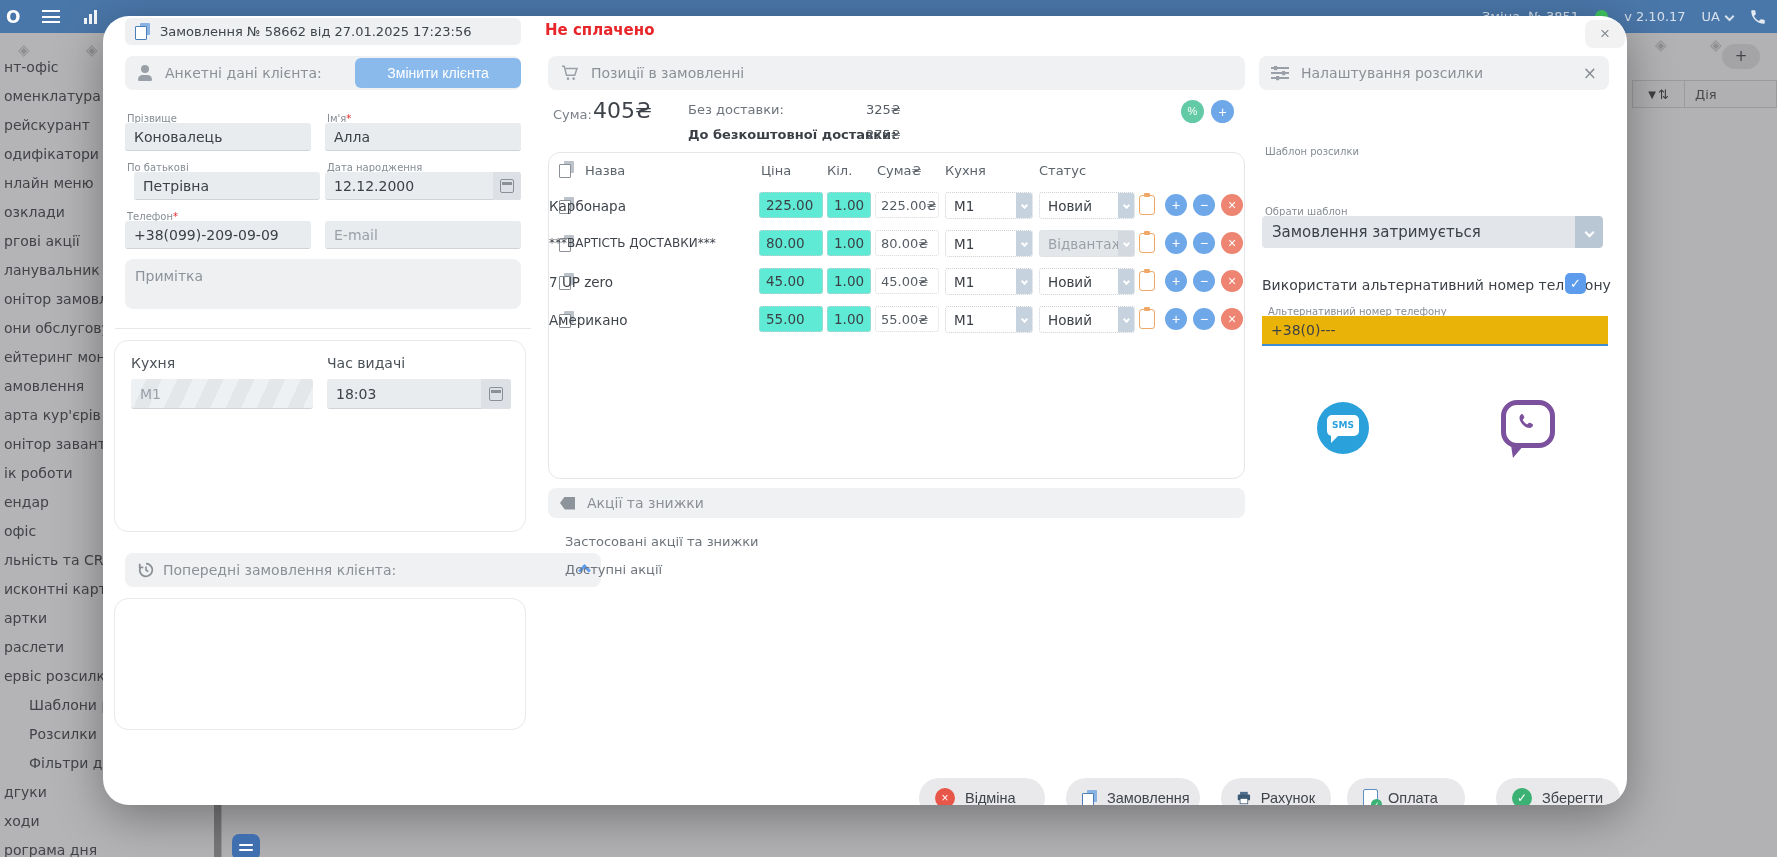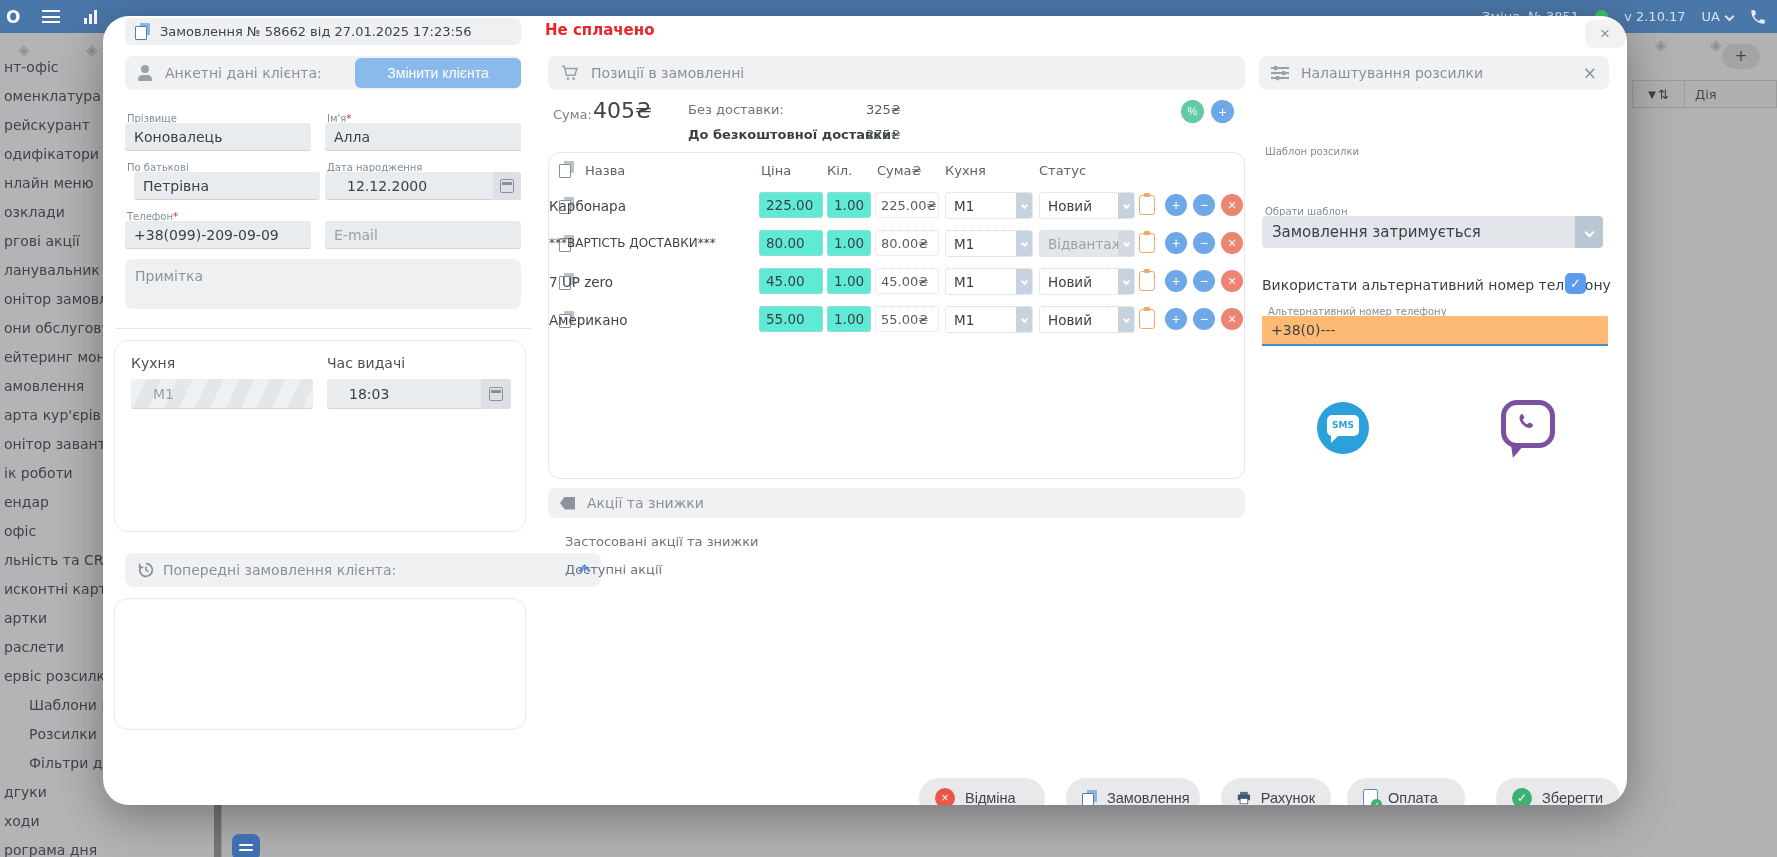--- a/index.html
+++ b/index.html
@@ -40,21 +40,21 @@
   .chat-fab { position:absolute; left:232px; top:834px; width:28px; height:26px; background:#3f6fae; border-radius:7px; z-index:60; display:flex; flex-direction:column; align-items:center; justify-content:center; gap:3px; cursor:pointer; }
   .chat-fab i { display:block; width:14px; height:2px; background:#fff; border-radius:1px; }
 
   
   .modal { position:absolute; left:103px; top:16px; width:1524px; height:789px; background:#fff; border-radius:26px; z-index:40; box-shadow:0 12px 48px rgba(0,0,0,.35); overflow:hidden; font-size:14px; color:#3c4147; }
   .bar { position:absolute; height:34px; background:#f0f1f3; border-radius:8px; display:flex; align-items:center; gap:12px; padding:0 12px; color:#8b9097; font-size:14px; }
   .lbl { position:absolute; font-size:10px; color:#868c94; white-space:nowrap; }
   .req { color:#e8262a; }
   .inp { position:absolute; background:#e9ecef; border:none; border-bottom:1px solid #cfd3d8; border-radius:3px; font:14px "DejaVu Sans","Liberation Sans",sans-serif; color:#3c4147; padding:0 9px; height:28px; }
   .inp::placeholder { color:#99a0a8; }
-  .fieldbox { position:absolute; background:#e9ecef; border-bottom:1px solid #cfd3d8; border-radius:3px; height:28px; display:flex; align-items:center; padding:0 22px; color:#3c4147; }
+  .fieldbox { position:absolute; background:#e9ecef; border-bottom:1px solid #cfd3d8; border-radius:3px; height:28px; display:flex; align-items:center; padding:0 9px; color:#3c4147; }
   .fieldbox .icblock { position:absolute; right:0; top:0; bottom:-1px; width:28px; background:#dde1e6; border-radius:0 3px 3px 0; display:flex; align-items:center; justify-content:center; }
   .striped { background:repeating-linear-gradient(115deg,#eef1f3 0 14px,#e3e7ea 14px 28px); color:#9aa0a8; }
 
   .modal-close { position:absolute; left:1482px; top:4px; width:40px; height:28px; background:#f2f2f2; border-radius:8px; border:none; color:#8b9097; font-size:17px; cursor:pointer; }
 
   .title-pill { position:absolute; left:22px; top:2px; width:396px; height:27px; background:#eef0f2; border-radius:6px; display:flex; align-items:center; gap:10px; padding:0 10px; font-size:13px; color:#3f444b; }
   .pay-status { position:absolute; left:442px; top:5px; font-size:15px; font-weight:bold; color:#e8262a; }
 
   .change-btn { position:absolute; left:252px; top:42px; width:166px; height:30px; background:#8abaec; border:none; border-radius:6px; color:#fff; font-size:14px; cursor:pointer; }
 
@@ -97,21 +97,21 @@
   .ic-clip::before { content:""; position:absolute; left:3.5px; top:-3px; width:6px; height:4px; background:#f0a868; border-radius:1px; }
   .trow .cbtn { width:22px; height:22px; position:absolute; top:7px; }
 
   .promo-text { position:absolute; font-size:13px; color:#6e747c; }
 
   
   .sel { position:absolute; height:32px; background:#e2e5e9; border-radius:4px; font-size:15px; color:#3c4147; display:flex; align-items:center; padding:0 36px 0 10px; white-space:nowrap; overflow:hidden; cursor:pointer; }
   .sel .arrow { position:absolute; right:0; top:0; bottom:0; width:28px; background:#b9c6d3; border-radius:0 4px 4px 0; display:flex; align-items:center; justify-content:center; color:#fff; }
   .chk-label { position:absolute; font-size:14px; color:#3c4147; }
   .checkbox { position:absolute; width:21px; height:21px; background:#5d9cec; border-radius:5px; color:#fff; font-size:13px; display:flex; align-items:center; justify-content:center; cursor:pointer; }
-  .alt-input { position:absolute; left:1159px; top:300px; width:346px; height:30px; background:#fdba74; border:none; border-bottom:2px solid #3e8ed0; font:14px "DejaVu Sans","Liberation Sans",sans-serif; color:#3c4147; padding:0 9px; }
+  .alt-input { position:absolute; left:1159px; top:300px; width:346px; height:30px; background:#eab308; border:none; border-bottom:2px solid #3e8ed0; font:14px "DejaVu Sans","Liberation Sans",sans-serif; color:#3c4147; padding:0 9px; }
   .sms { position:absolute; left:1214px; top:386px; width:52px; height:52px; border-radius:50%; background:#2ba1dc; cursor:pointer; }
   .sms .bubble { position:absolute; left:10px; top:13px; width:32px; height:21px; background:#fff; border-radius:5px; text-align:center; line-height:21px; font-size:9px; font-weight:bold; color:#2ba1dc; }
   .sms .tail { position:absolute; left:14px; top:32px; width:9px; height:9px; background:#fff; clip-path:polygon(0 0,100% 0,0 100%); }
   .viber { position:absolute; left:1398px; top:384px; width:54px; height:54px; cursor:pointer; }
   .viber .bubble { width:54px; height:48px; border:5px solid #7b519d; border-radius:16px; }
   .viber .tail { position:absolute; left:10px; bottom:-4px; width:13px; height:13px; background:#7b519d; clip-path:polygon(0 0,100% 0,15% 100%); }
   .viber svg { position:absolute; left:14px; top:11px; }
   .hybrid-btn { position:absolute; left:1184px; top:462px; width:113px; height:82px; background:#fff; border:1.5px solid #4a90d9; border-radius:16px; font:bold 13.5px "DejaVu Sans","Liberation Sans",sans-serif; color:#2f353c; cursor:pointer; }
 
   

